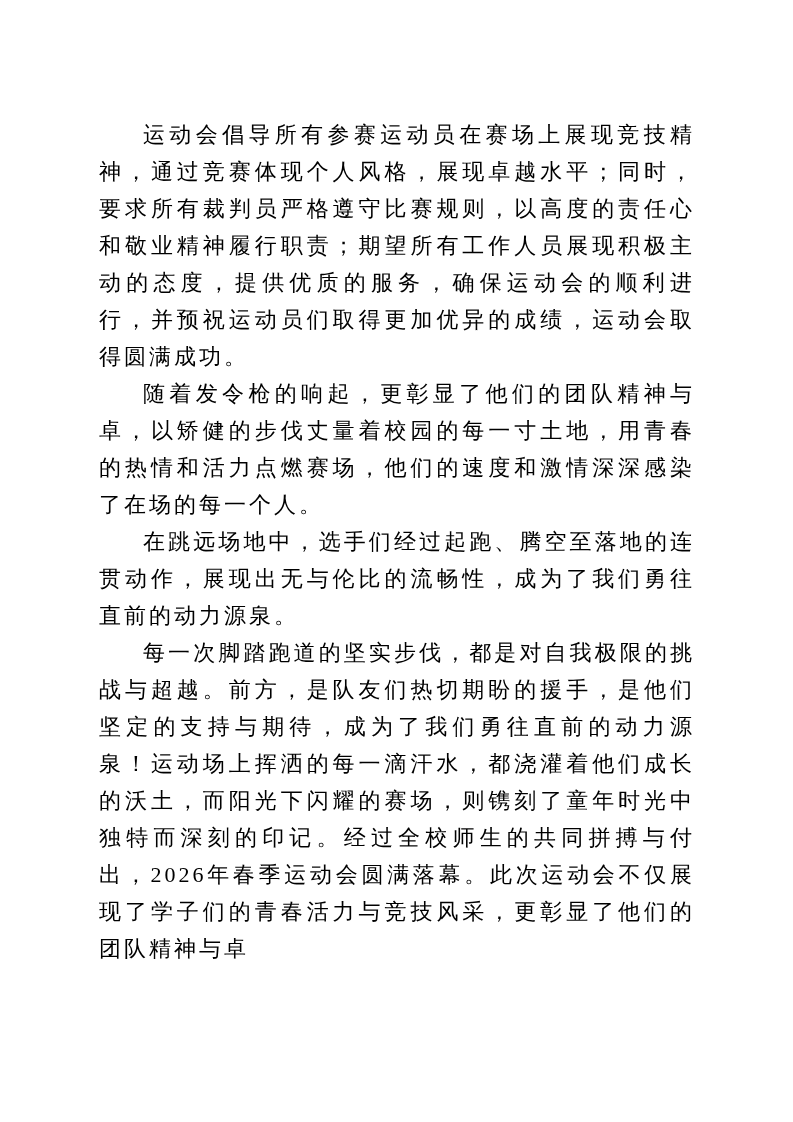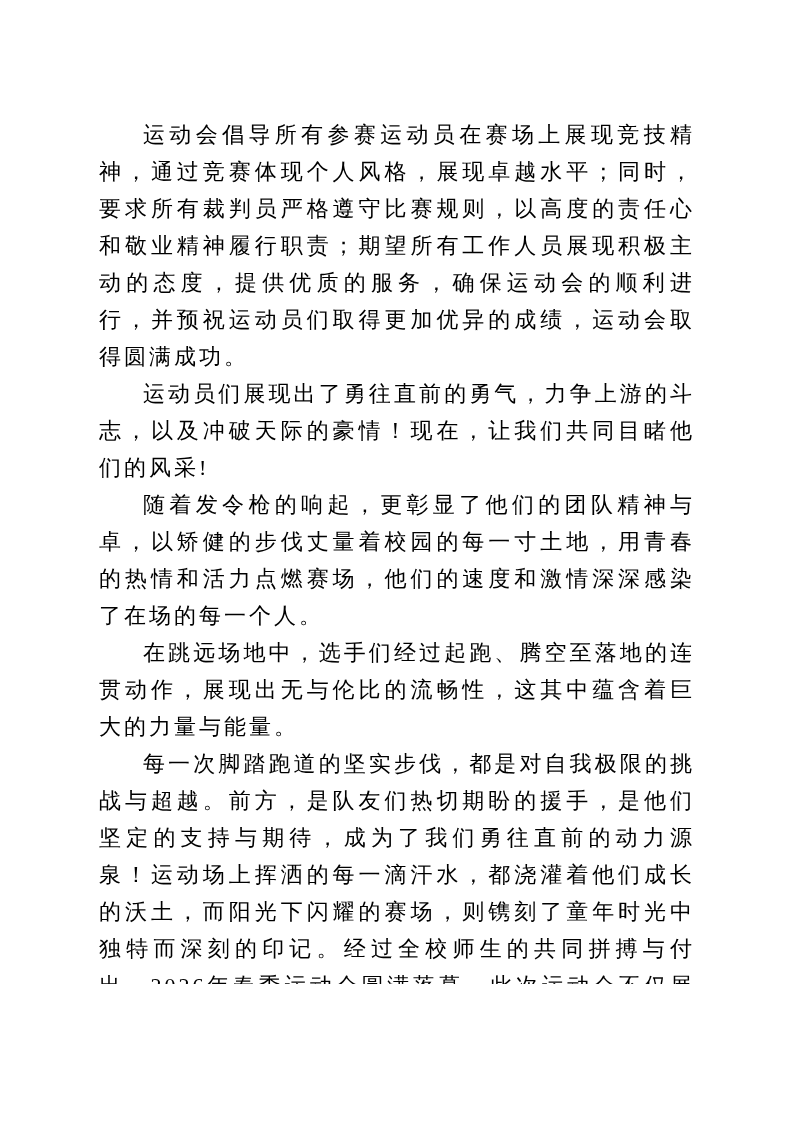--- a/index.html
+++ b/index.html
@@ -42,19 +42,18 @@
     letter-spacing: 2px;
     color: #000000;
   }
 </style>
 </head>
 <body>
 
 <div class="page">
   <div class="content">
       <p class="para">运动会倡导所有参赛运动员在赛场上展现竞技精神，通过竞赛体现个人风格，展现卓越水平；同时，要求所有裁判员严格遵守比赛规则，以高度的责任心和敬业精神履行职责；期望所有工作人员展现积极主动的态度，提供优质的服务，确保运动会的顺利进行，并预祝运动员们取得更加优异的成绩，运动会取得圆满成功。</p>
-      <p class="para">运动员们展现出了勇往直前的勇气，力争上游的斗志，以及冲破天际的豪情！现在，让我们共同目睹他们的风采!</p>
       <p class="para">随着发令枪的响起，更彰显了他们的团队精神与卓，以矫健的步伐丈量着校园的每一寸土地，用青春的热情和活力点燃赛场，他们的速度和激情深深感染了在场的每一个人。</p>
-      <p class="para">在跳远场地中，选手们经过起跑、腾空至落地的连贯动作，展现出无与伦比的流畅性，这其中蕴含着巨大的力量与能量。</p>
+      <p class="para">在跳远场地中，选手们经过起跑、腾空至落地的连贯动作，展现出无与伦比的流畅性，成为了我们勇往直前的动力源泉。</p>
       <p class="para">每一次脚踏跑道的坚实步伐，都是对自我极限的挑战与超越。前方，是队友们热切期盼的援手，是他们坚定的支持与期待，成为了我们勇往直前的动力源泉！运动场上挥洒的每一滴汗水，都浇灌着他们成长的沃土，而阳光下闪耀的赛场，则镌刻了童年时光中独特而深刻的印记。经过全校师生的共同拼搏与付出，2026年春季运动会圆满落幕。此次运动会不仅展现了学子们的青春活力与竞技风采，更彰显了他们的团队精神与卓</p>
     </div>
   <div class="page-number">— 2 —</div>
 </div>
 
 </body></html>

